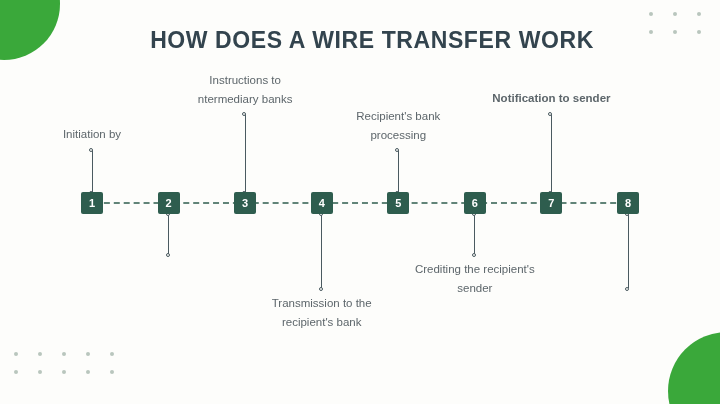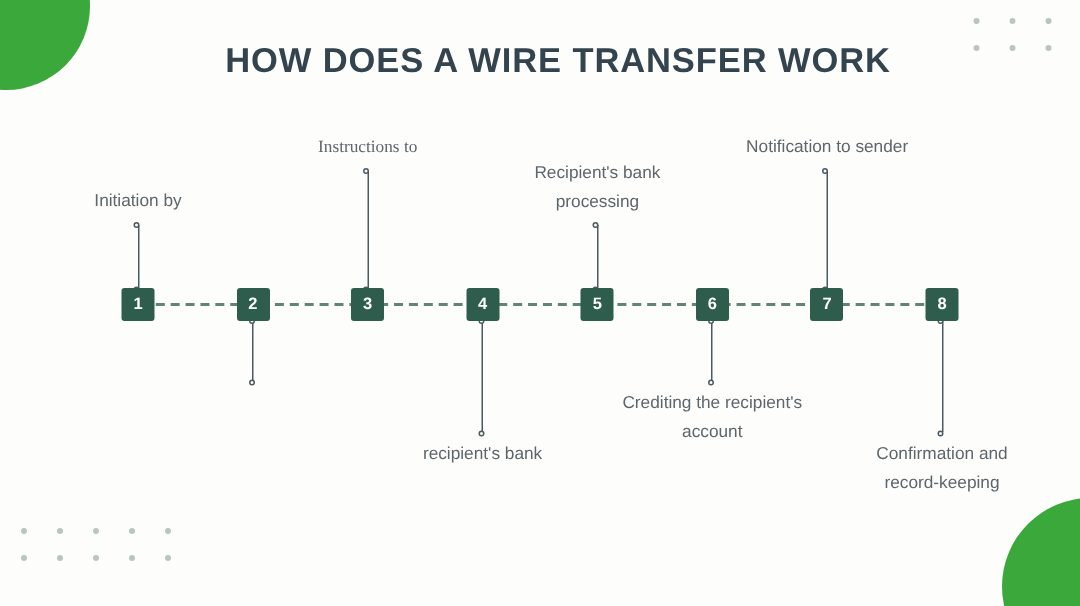--- a/index.html
+++ b/index.html
@@ -200,61 +200,59 @@
       <div class="node" style="left: 168.571px;">2</div>
       <div class="stem" style="left: 168.571px; height: 40px; top: 214px;">
         <div class="cap cap-top"></div>
         <div class="cap cap-bottom"></div>
       </div>
       <div class="node" style="left: 245.143px;">3</div>
       <div class="stem" style="left: 245.143px; height: 78px; top: 114px;">
         <div class="cap cap-top"></div>
         <div class="cap cap-bottom"></div>
       </div>
-      <div class="label above" style="left: 245.143px; top: 108px; font-family: Liberation Serif, serif;">
+      <div class="label above" style="left: 245.143px; top: 108px;">
         <div>Instructions to</div>
+        <div>ntermediary banks</div>
       </div>
       <div class="node" style="left: 321.714px;">4</div>
       <div class="stem" style="left: 321.714px; height: 74px; top: 214px;">
         <div class="cap cap-top"></div>
         <div class="cap cap-bottom"></div>
       </div>
       <div class="label" style="left: 321.714px; top: 294px;">
+        <div>Transmission to the</div>
         <div>recipient's bank</div>
       </div>
       <div class="node" style="left: 398.286px;">5</div>
       <div class="stem" style="left: 398.286px; height: 42px; top: 150px;">
         <div class="cap cap-top"></div>
         <div class="cap cap-bottom"></div>
       </div>
       <div class="label above" style="left: 398.286px; top: 144px;">
         <div>Recipient's bank</div>
         <div>processing</div>
       </div>
       <div class="node" style="left: 474.857px;">6</div>
       <div class="stem" style="left: 474.857px; height: 40px; top: 214px;">
         <div class="cap cap-top"></div>
         <div class="cap cap-bottom"></div>
       </div>
       <div class="label" style="left: 474.857px; top: 260px;">
         <div>Crediting the recipient's</div>
-        <div>account</div>
+        <div>sender</div>
       </div>
       <div class="node" style="left: 551.429px;">7</div>
       <div class="stem" style="left: 551.429px; height: 78px; top: 114px;">
         <div class="cap cap-top"></div>
         <div class="cap cap-bottom"></div>
       </div>
-      <div class="label above" style="left: 551.429px; top: 108px;">
+      <div class="label above" style="left: 551.429px; top: 108px; font-weight: bold;">
         <div>Notification to sender</div>
       </div>
       <div class="node" style="left: 628px;">8</div>
       <div class="stem" style="left: 628px; height: 74px; top: 214px;">
         <div class="cap cap-top"></div>
         <div class="cap cap-bottom"></div>
       </div>
-      <div class="label" style="left: 628px; top: 294px;">
-        <div>Confirmation and</div>
-        <div>record-keeping</div>
-      </div>
     </div>
 
 </div>
 
 </body></html>

